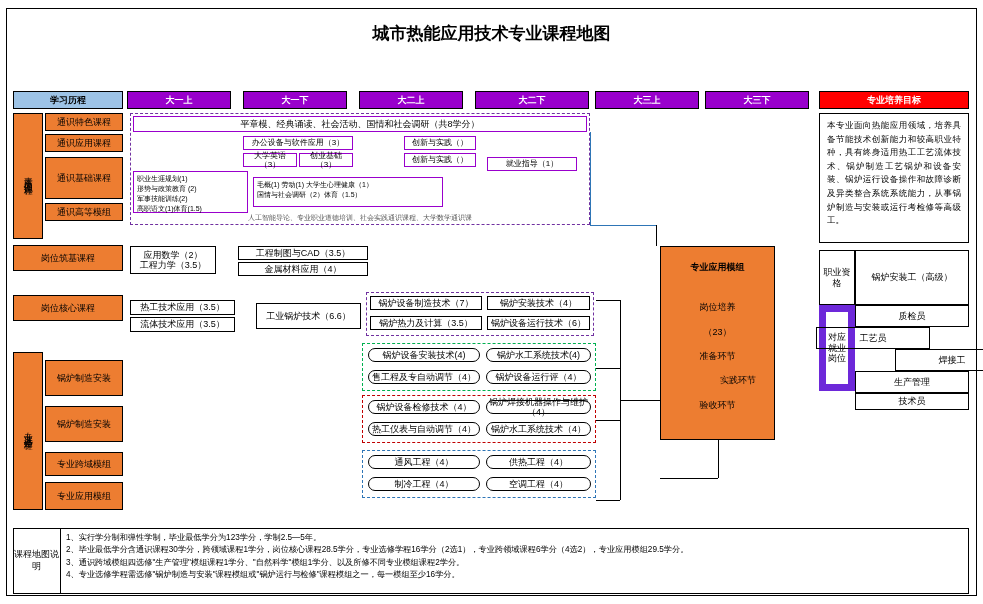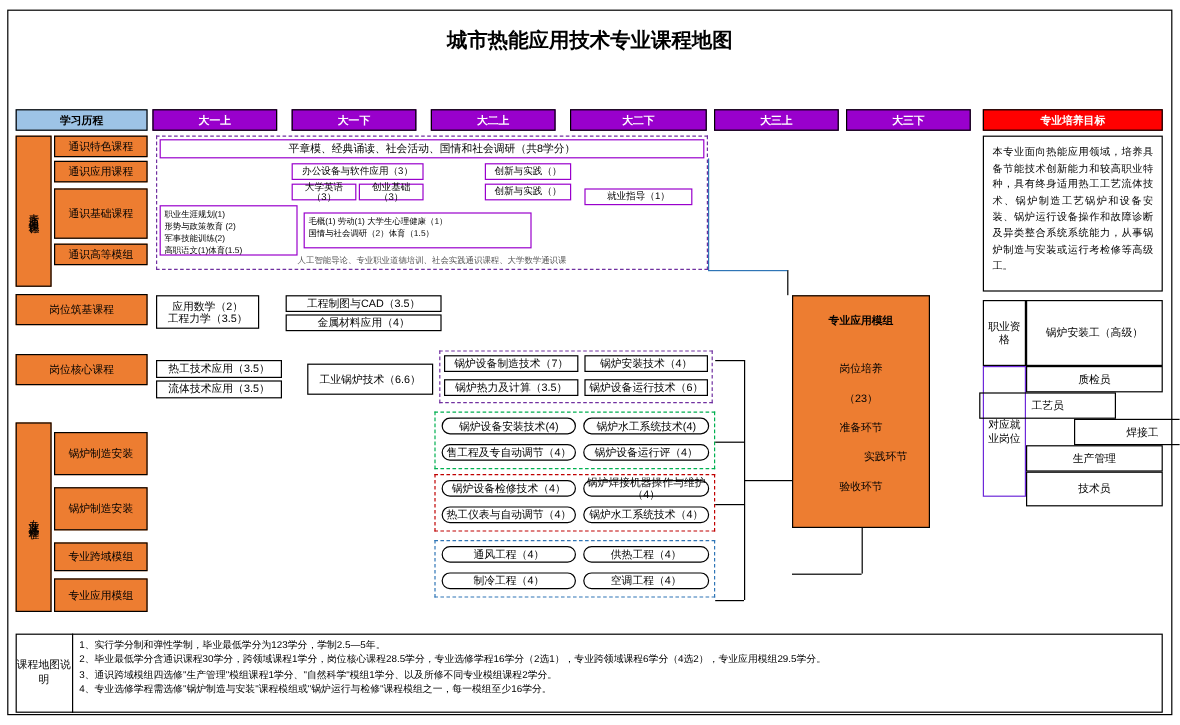--- a/index.html
+++ b/index.html
@@ -40,21 +40,21 @@
   .dashed-red{border:1px dashed #c00000;}
   .thin{font-size:8px;}
   .tiny{font-size:7px;}
   .note{font-size:8.2px;line-height:1.5;text-align:left;}
   .vtext{writing-mode:vertical-rl;text-orientation:upright;letter-spacing:2px;}
   .bottom-box{border:1px solid #000;}
   .lineh{position:absolute;background:#000;height:1px;}
   .linev{position:absolute;background:#000;width:1px;}
   .lineh.b{background:#2e75b6;}
   .linev.b{background:#2e75b6;}
-  .rtext{line-height:1.6;font-size:8.5px;text-align:justify;}
+  .rtext{line-height:1.6;font-size:8.5px;text-align:justify;font-family:Liberation Mono, monospace;}
 </style>
 </head>
 <body>
 
 <div id="root">
 
   <div class="abs frame"></div>
 
   <div class="abs title ctr">城市热能应用技术专业课程地图</div>
 
@@ -183,27 +183,27 @@
     </div>
   </div>
 
   <div class="abs" style="top:113px;left:819px;width:150px;height:130px;border:1px solid #000;padding:6px 7px;">
     <div class="rtext">本专业面向热能应用领域，培养具备节能技术创新能力和较高职业特种，具有终身适用热工工艺流体技术、锅炉制造工艺锅炉和设备安装、锅炉运行设备操作和故障诊断及异类整合系统系统能力，从事锅炉制造与安装或运行考检修等高级工。</div>
   </div>
 
   <div class="abs ctr" style="top:250px;left:819px;width:36px;height:55px;border:1px solid #000;">职业资格</div>
   <div class="abs ctr" style="top:250px;left:855px;width:114px;height:55px;border:1px solid #000;">锅炉安装工（高级）</div>
 
-  <div class="abs ctr" style="top:305px;left:819px;width:36px;height:109px;border:1px solid #6d28d9;">对应就业岗位</div>
+  <div class="abs ctr" style="top:305px;left:819px;width:36px;height:86px;border:7px solid #6d28d9;">对应就业岗位</div>
 
   <div class="abs ctr" style="top:305px;left:855px;width:114px;height:22px;border:1px solid #000;">质检员</div>
   <div class="abs ctr" style="top:327px;left:816px;width:114px;height:22px;border:1px solid #000;">工艺员</div>
   <div class="abs ctr" style="top:349px;left:895px;width:114px;height:22px;border:1px solid #000;">焊接工</div>
   <div class="abs ctr" style="top:371px;left:855px;width:114px;height:22px;border:1px solid #000;">生产管理</div>
-  <div class="abs ctr" style="top:393px;left:855px;width:114px;height:29px;border:1px solid #000;">技术员</div>
+  <div class="abs ctr" style="top:393px;left:855px;width:114px;height:17px;border:1px solid #000;">技术员</div>
 
   <div class="abs bottom-box" style="top:528px;left:13px;width:956px;height:66px;"></div>
   <div class="abs ctr" style="top:528px;left:13px;width:48px;height:66px;border-right:1px solid #000;">
     <div style="line-height:1.3;">课程地图说明</div>
   </div>
   <div class="abs note" style="top:532px;left:66px;width:898px;height:58px;">
     <div>1、实行学分制和弹性学制，毕业最低学分为123学分，学制2.5—5年。</div>
     <div>2、毕业最低学分含通识课程30学分，跨领域课程1学分，岗位核心课程28.5学分，专业选修学程16学分（2选1），专业跨领域课程6学分（4选2），专业应用模组29.5学分。</div>
     <div>3、通识跨域模组四选修"生产管理"模组课程1学分、"自然科学"模组1学分、以及所修不同专业模组课程2学分。</div>
     <div>4、专业选修学程需选修"锅炉制造与安装"课程模组或"锅炉运行与检修"课程模组之一，每一模组至少16学分。</div>

